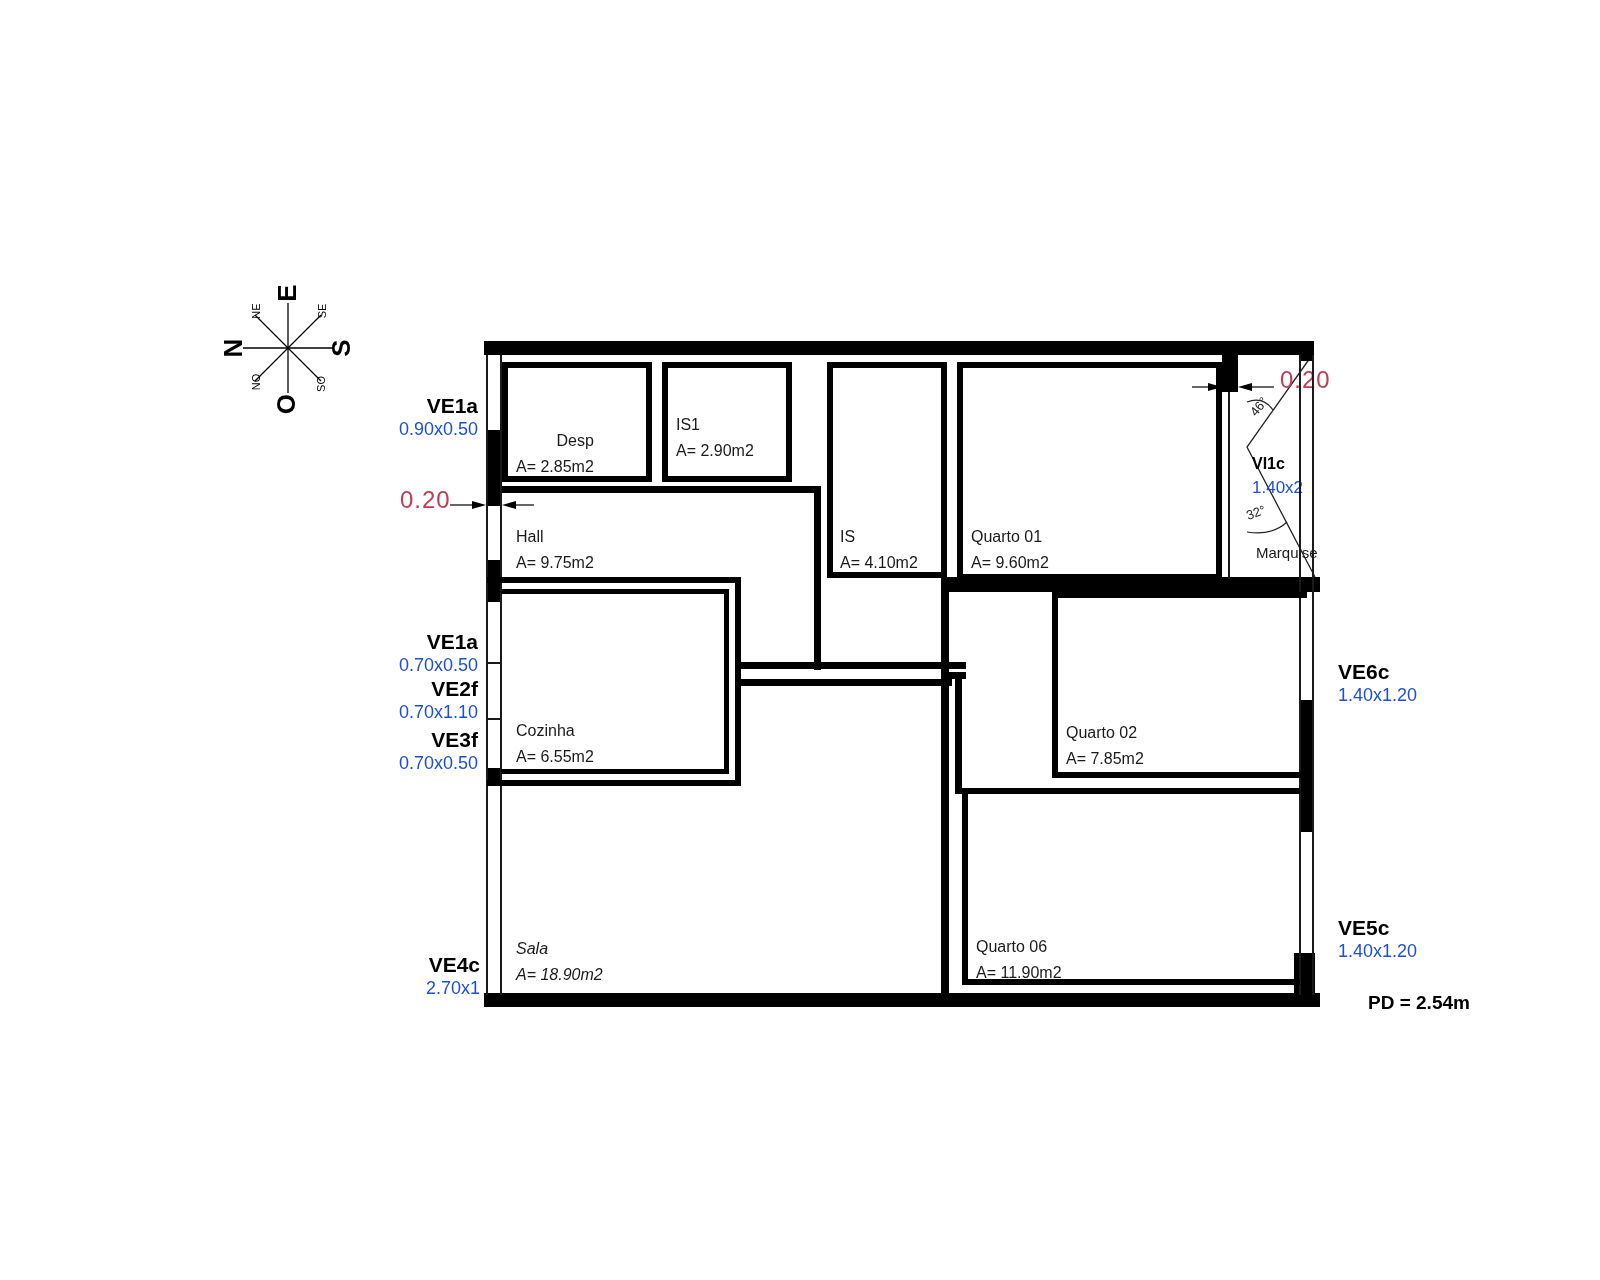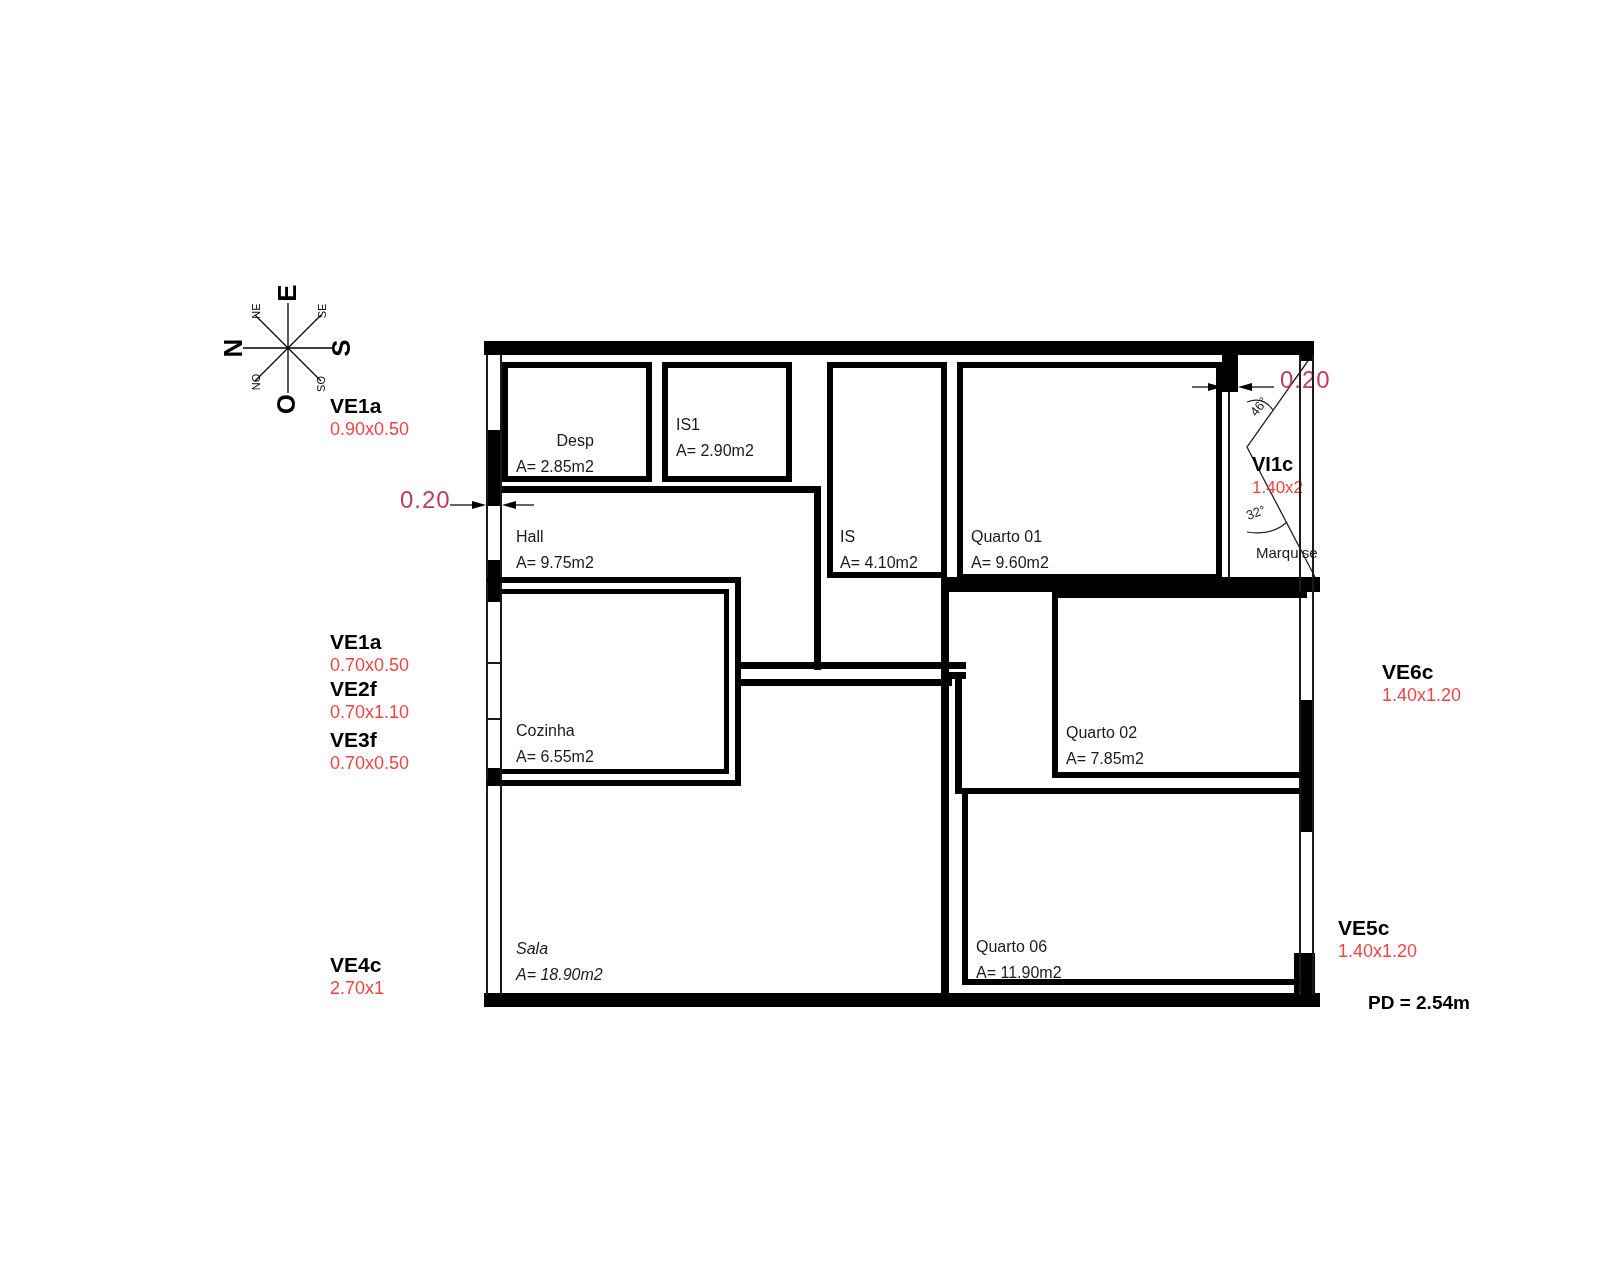--- a/index.html
+++ b/index.html
@@ -8,22 +8,22 @@
   .wall{position:absolute;background:#000;}
   .thin{position:absolute;background:#1a1a1a;}
   .box{position:absolute;box-sizing:border-box;border:6px solid #000;background:transparent;}
   .b5{border-width:5px;}
   .no-left{border-left:none;}
   .no-right{border-right:none;}
   .room-label{position:absolute;font-size:16px;line-height:26px;color:#1a1a1a;white-space:nowrap;}
   .room-label .rname{}
   .wlabel{position:absolute;white-space:nowrap;}
   .wlabel .wcode{font-weight:bold;font-size:21px;line-height:24px;color:#000;}
-  .wlabel .wsize{font-size:18px;line-height:23px;color:#ef4444;}
-  .ra{text-align:left;}
+  .wlabel .wsize{font-size:18px;line-height:23px;color:#1d4ed8;}
+  .ra{text-align:right;}
   .dim-red{position:absolute;font-size:24px;color:#c13b52;letter-spacing:1px;white-space:nowrap;}
   .pd{position:absolute;font-weight:bold;font-size:19px;color:#000;white-space:nowrap;}
   svg text{font-family:"Liberation Sans",sans-serif;fill:#000;}
   .angle-label{position:absolute;font-size:13px;color:#222;white-space:nowrap;}
 </style>
 </head>
 <body>
 
 <div id="canvas">
 
@@ -122,24 +122,24 @@
   </div>
   <div class="wlabel ra" style="left:330px;top:728px;width:148px;">
     <div class="wcode">VE3f</div>
       <div class="wsize">0.70x0.50</div>
   </div>
   <div class="wlabel ra" style="left:330px;top:953px;width:150px;">
     <div class="wcode">VE4c</div>
       <div class="wsize">2.70x1</div>
   </div>
   <div class="wlabel" style="left:1252px;top:452px;">
-    <div class="wcode" style="font-size:20px;">VI1c</div>
+    <div class="wcode" style="font-size:16px;">VI1c</div>
     <div class="wsize" style="font-size:17px;">1.40x2</div>
   </div>
-  <div class="wlabel" style="left:1338px;top:660px;margin-left:44px;">
+  <div class="wlabel" style="left:1338px;top:660px;">
     <div class="wcode">VE6c</div>
       <div class="wsize">1.40x1.20</div>
   </div>
   <div class="wlabel" style="left:1338px;top:916px;">
     <div class="wcode">VE5c</div>
       <div class="wsize">1.40x1.20</div>
   </div>
 
   <div class="dim-red" style="left:400px;top:486px;">0.20</div>
   <div class="dim-red" style="left:1280px;top:366px;">0.20</div>

